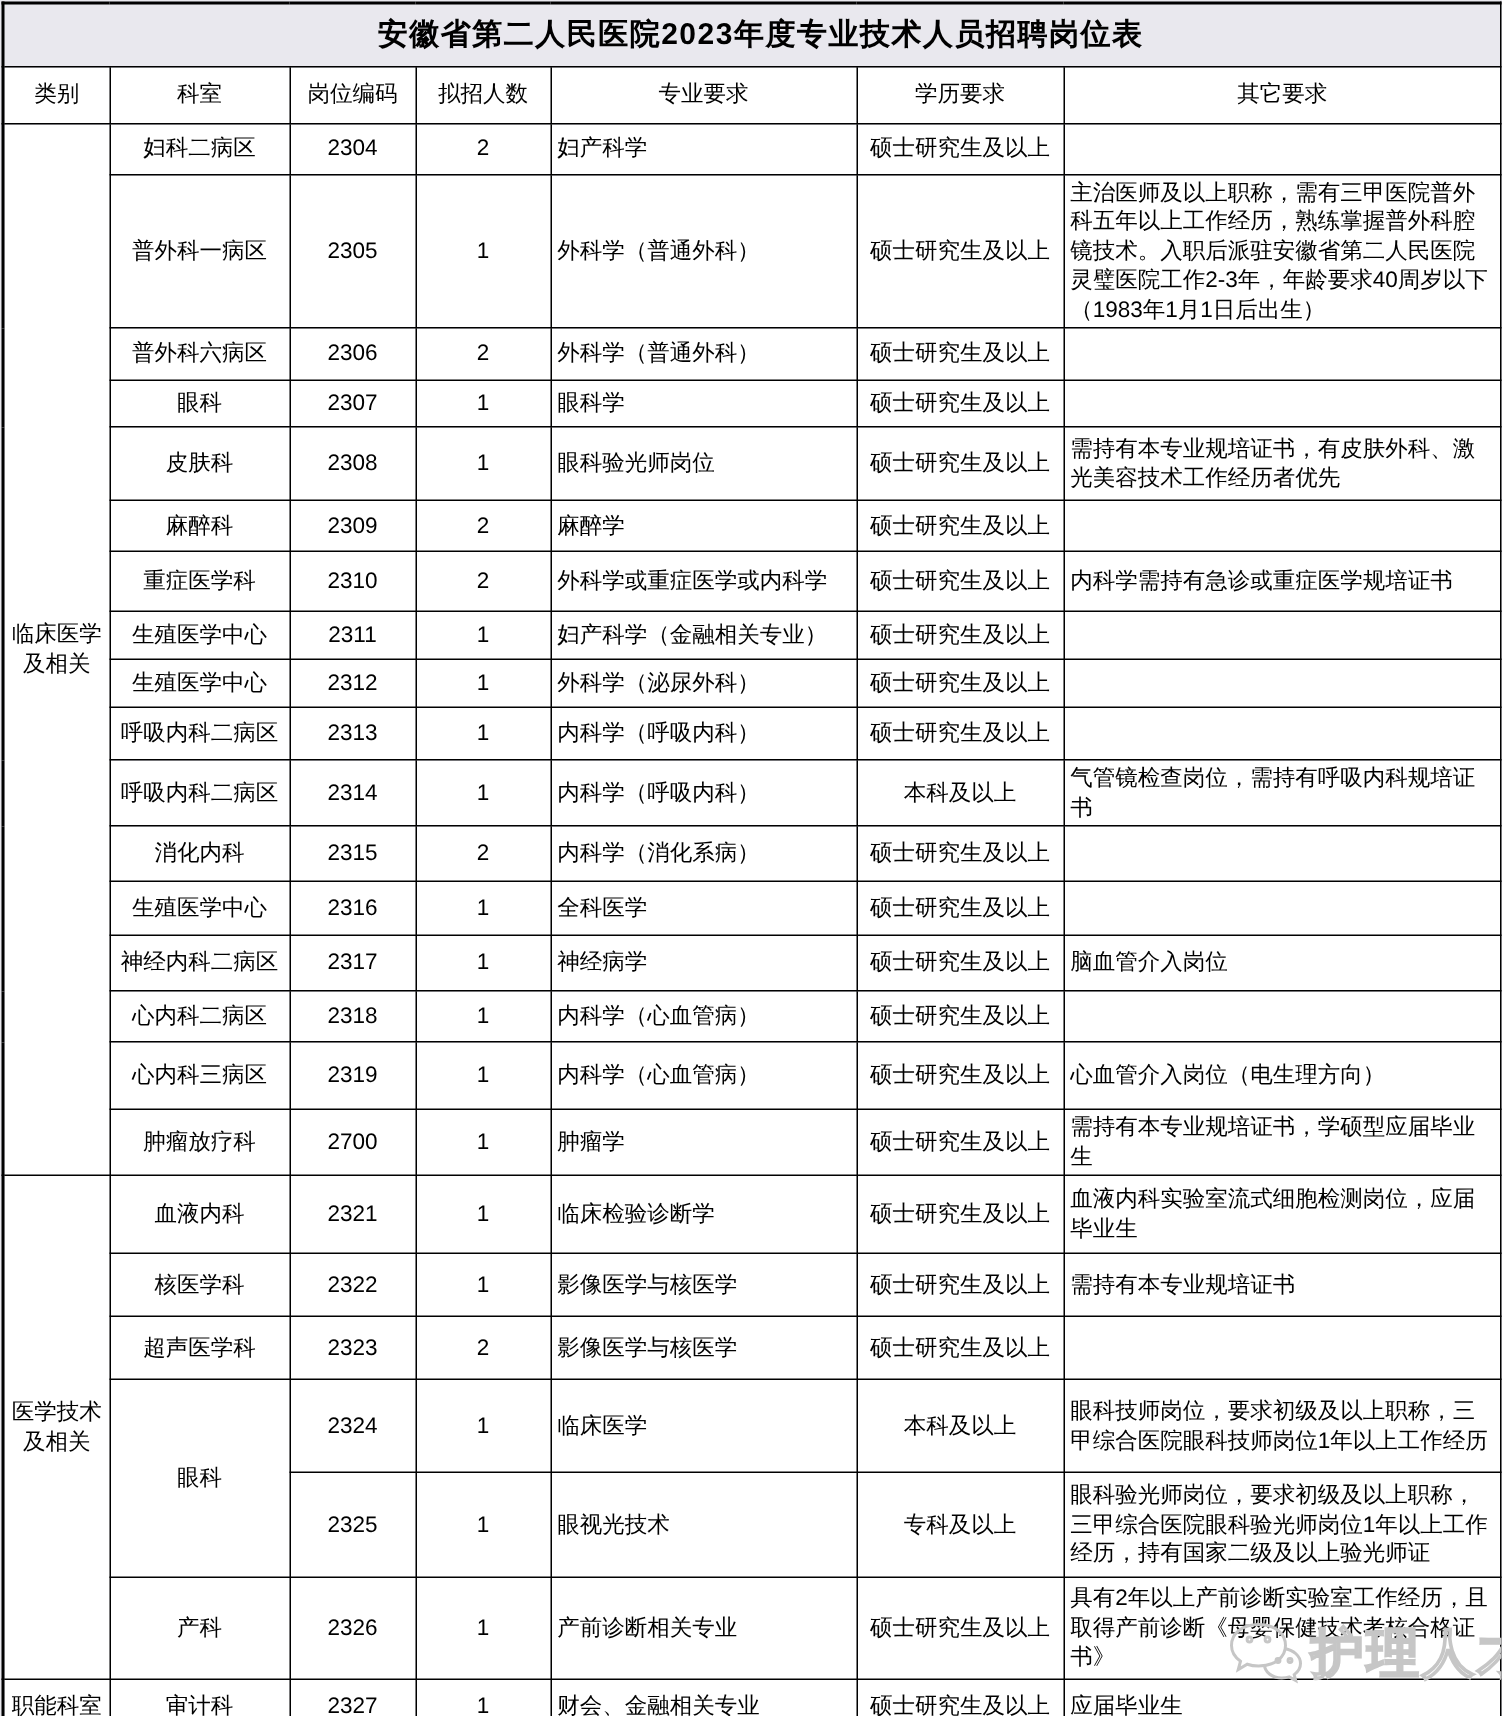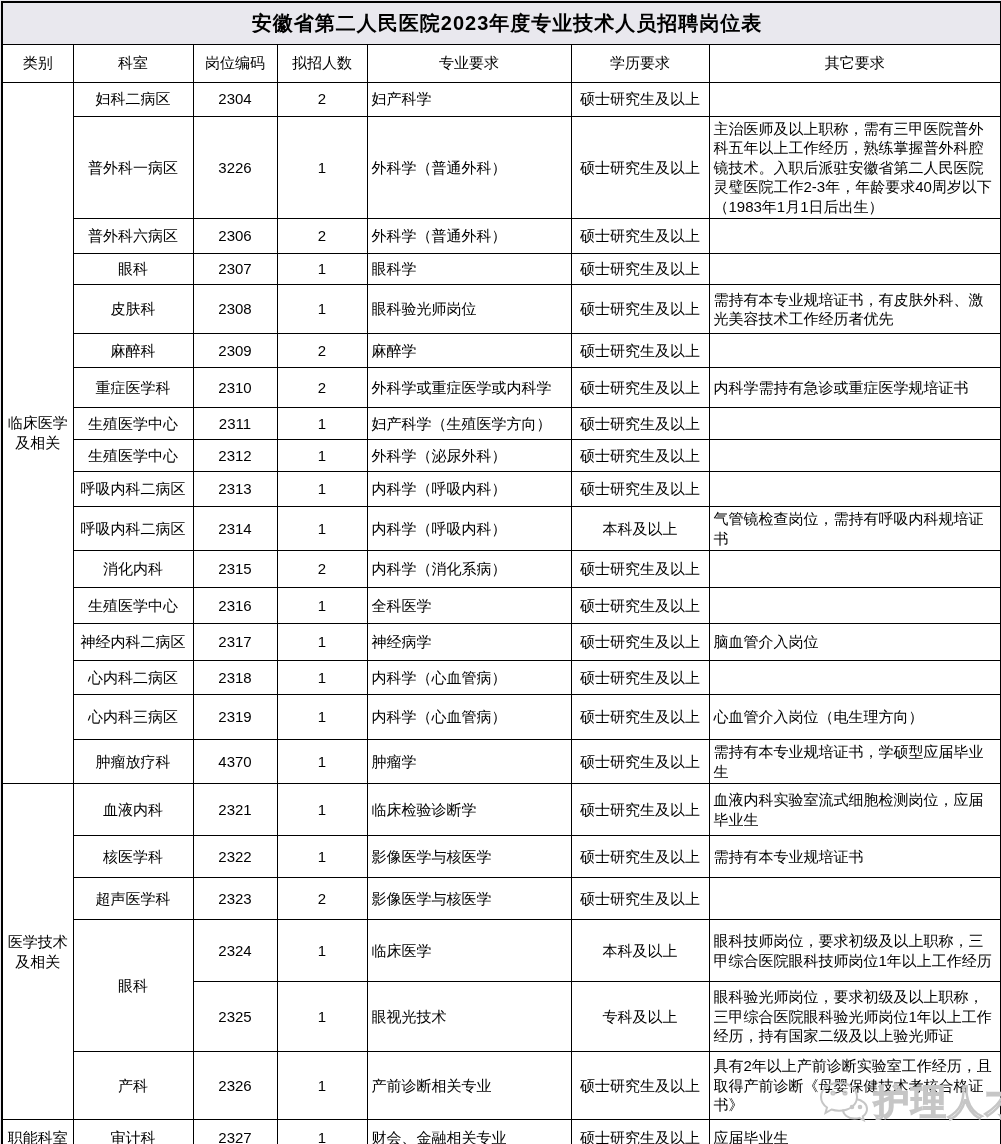--- a/index.html
+++ b/index.html
@@ -92,21 +92,21 @@
     <td class="c" rowspan="17">临床医学及相关</td>
     <td class="c">妇科二病区</td>
     <td class="c">2304</td>
     <td class="c">2</td>
     <td class="l">妇产科学</td>
     <td class="c">硕士研究生及以上</td>
     <td class="l"></td>
   </tr>
   <tr style="height:85px">
     <td class="c">普外科一病区</td>
-    <td class="c">3226</td>
+    <td class="c">2305</td>
     <td class="c">1</td>
     <td class="l">外科学（普通外科）</td>
     <td class="c">硕士研究生及以上</td>
     <td class="l">主治医师及以上职称，需有三甲医院普外科五年以上工作经历，熟练掌握普外科腔镜技术。入职后派驻安徽省第二人民医院灵璧医院工作2-3年，年龄要求40周岁以下（1983年1月1日后出生）</td>
   </tr>
   <tr style="height:35px">
     <td class="c">普外科六病区</td>
     <td class="c">2306</td>
     <td class="c">2</td>
     <td class="l">外科学（普通外科）</td>
@@ -142,21 +142,21 @@
     <td class="c">2310</td>
     <td class="c">2</td>
     <td class="l">外科学或重症医学或内科学</td>
     <td class="c">硕士研究生及以上</td>
     <td class="l">内科学需持有急诊或重症医学规培证书</td>
   </tr>
   <tr style="height:32px">
     <td class="c">生殖医学中心</td>
     <td class="c">2311</td>
     <td class="c">1</td>
-    <td class="l">妇产科学（生殖医学方向）</td>
+    <td class="l">妇产科学（金融相关专业）</td>
     <td class="c">硕士研究生及以上</td>
     <td class="l"></td>
   </tr>
   <tr style="height:32px">
     <td class="c">生殖医学中心</td>
     <td class="c">2312</td>
     <td class="c">1</td>
     <td class="l">外科学（泌尿外科）</td>
     <td class="c">硕士研究生及以上</td>
     <td class="l"></td>
@@ -212,21 +212,21 @@
   <tr style="height:45px">
     <td class="c">心内科三病区</td>
     <td class="c">2319</td>
     <td class="c">1</td>
     <td class="l">内科学（心血管病）</td>
     <td class="c">硕士研究生及以上</td>
     <td class="l">心血管介入岗位（电生理方向）</td>
   </tr>
   <tr style="height:36px">
     <td class="c">肿瘤放疗科</td>
-    <td class="c">4370</td>
+    <td class="c">2700</td>
     <td class="c">1</td>
     <td class="l">肿瘤学</td>
     <td class="c">硕士研究生及以上</td>
     <td class="l">需持有本专业规培证书，学硕型应届毕业生</td>
   </tr>
 
   <tr style="height:52px">
     <td class="c" rowspan="6">医学技术及相关</td>
     <td class="c">血液内科</td>
     <td class="c">2321</td>

